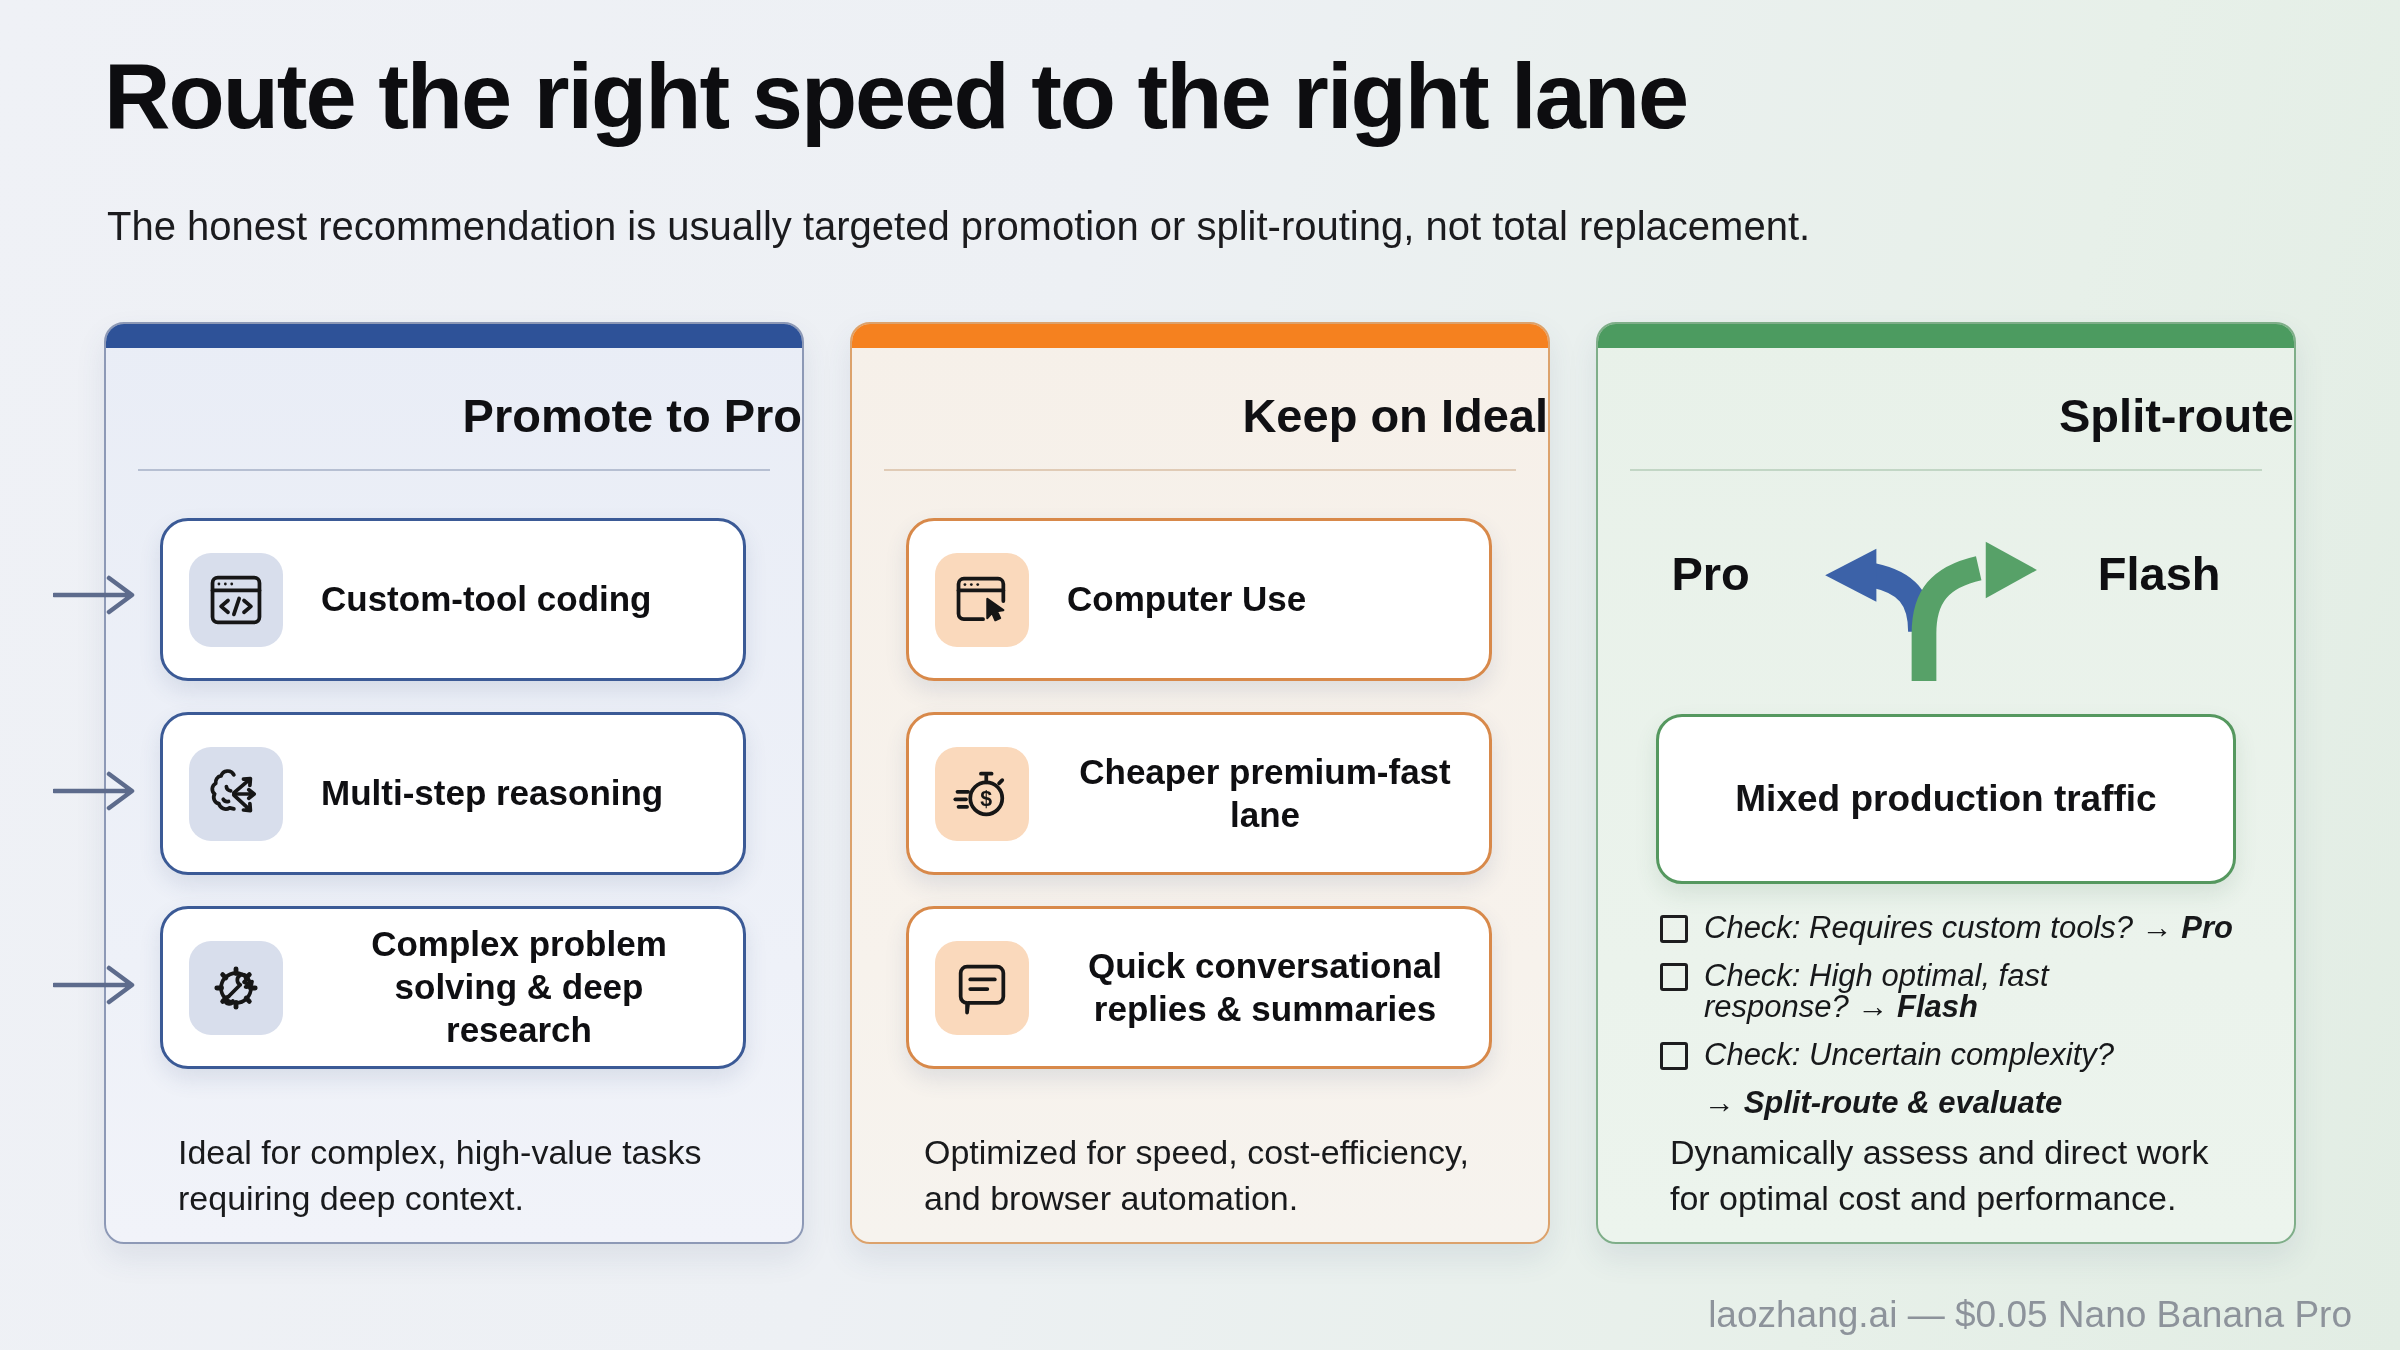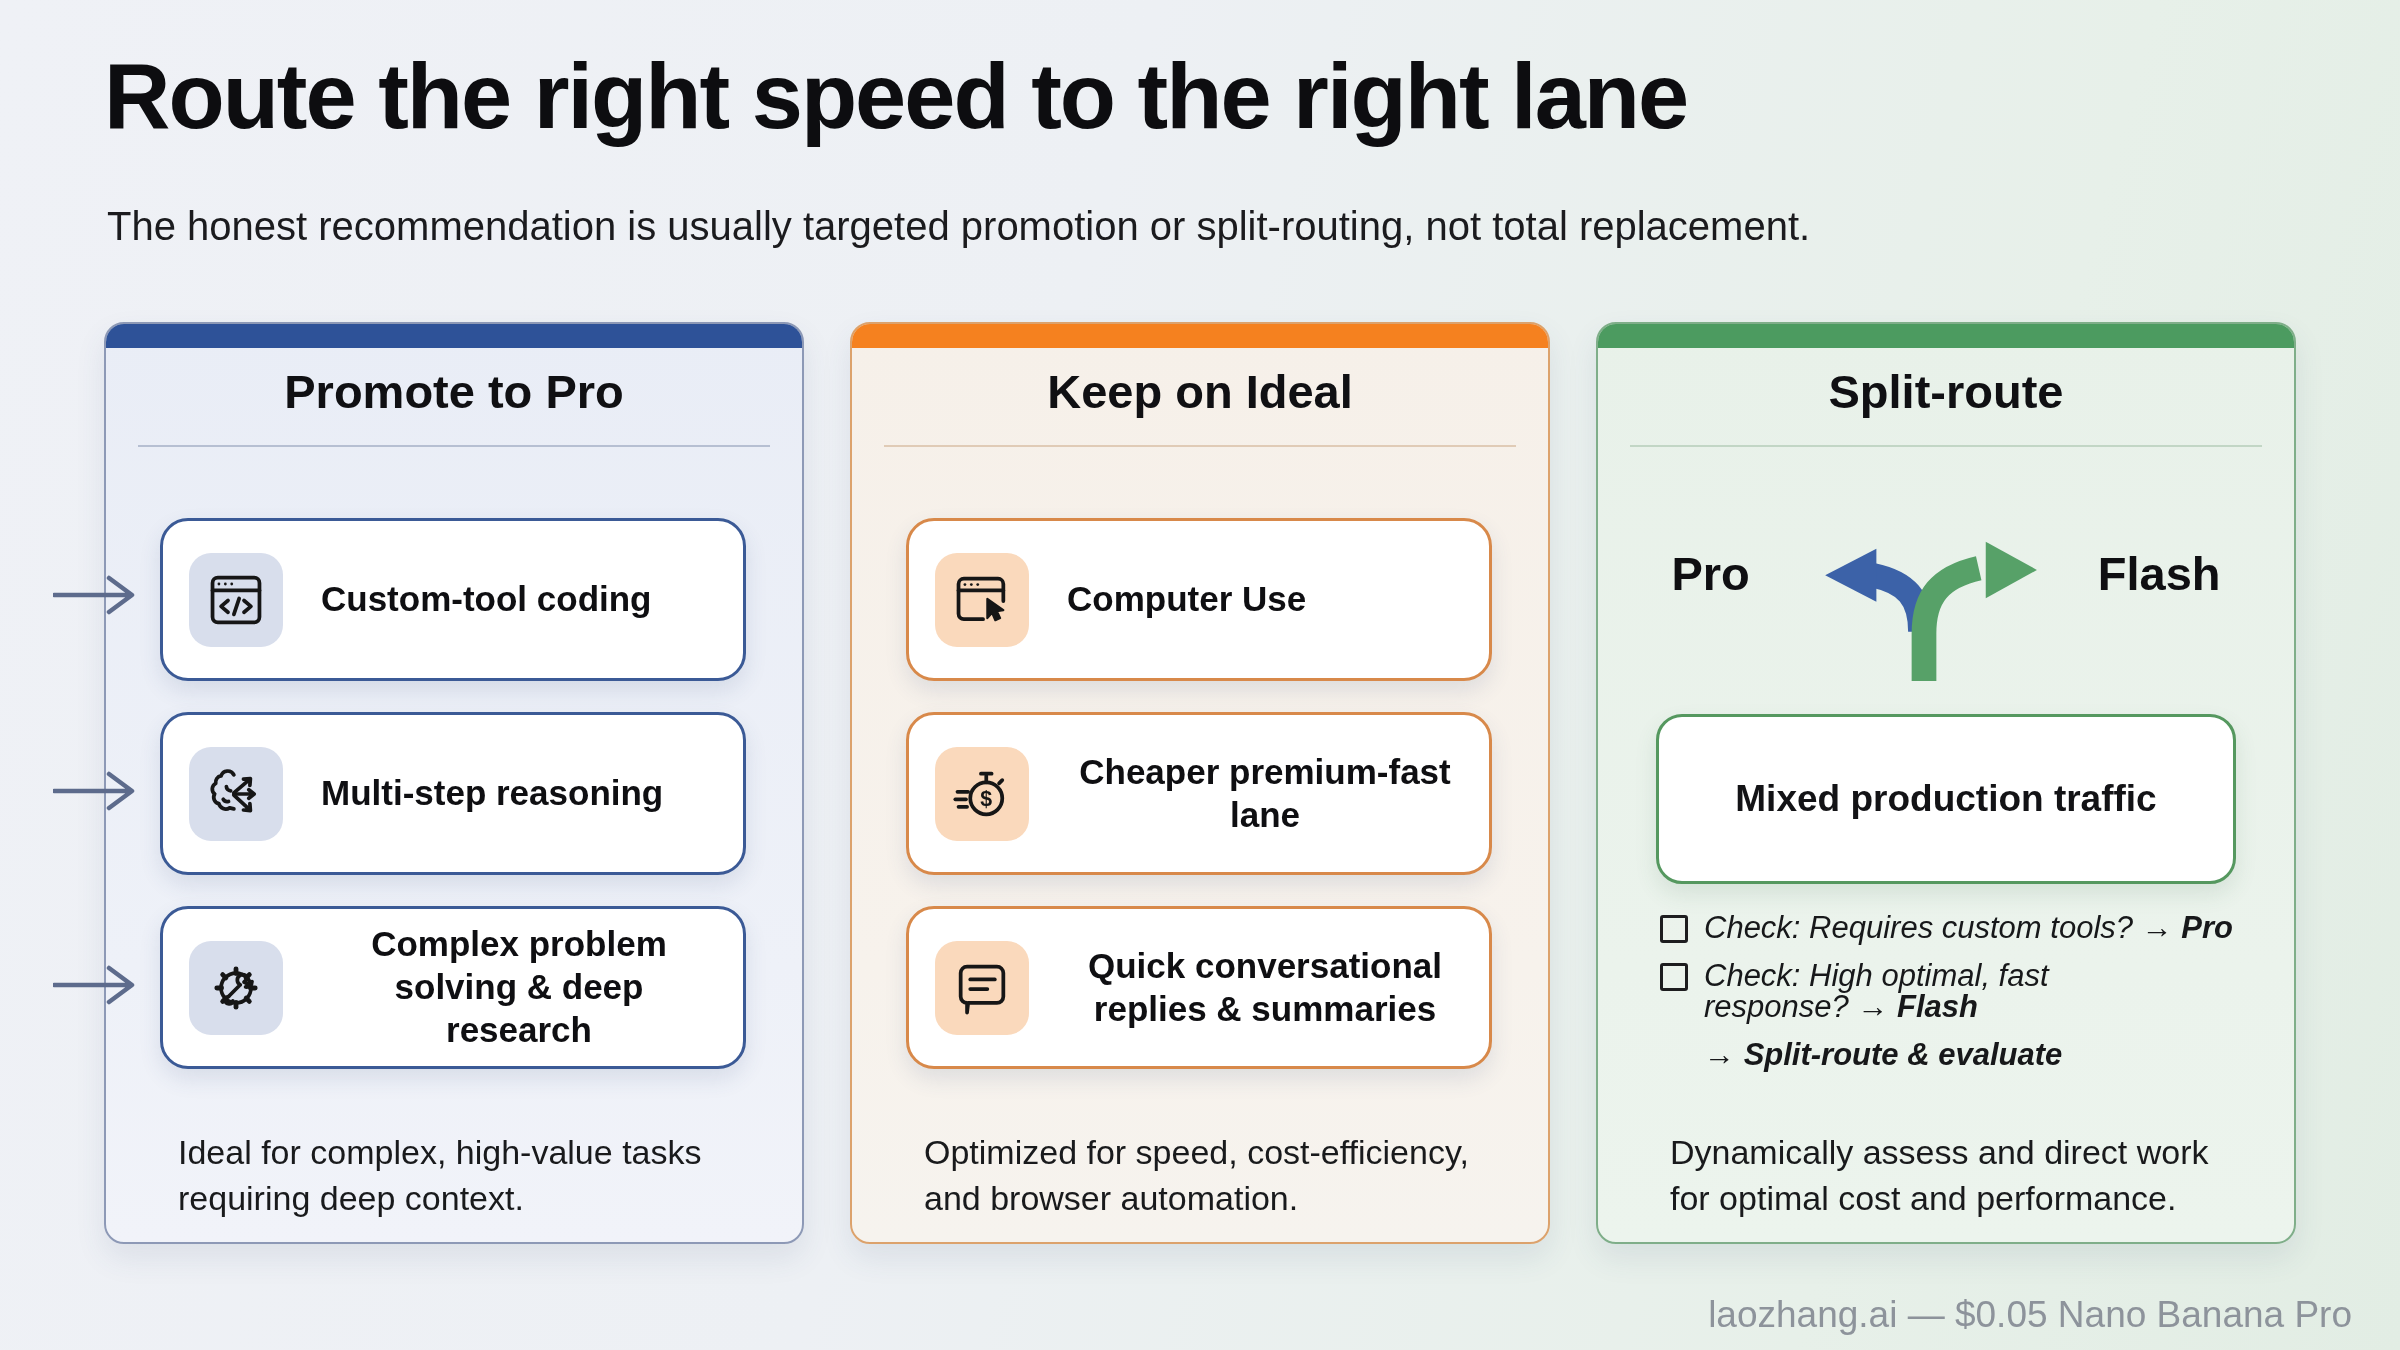--- a/index.html
+++ b/index.html
@@ -13,21 +13,21 @@
 
   .panel { position:absolute; top:322px; width:696px; height:918px; border-radius:20px; overflow:hidden;
            box-shadow:0 14px 30px rgba(60,80,120,0.10); }
   .panel.p1 { left:104px;  background:linear-gradient(180deg,#e9edf6 0%,#eef1f8 70%,#f1f3f9 100%); border:2px solid #8d99b6; }
   .panel.p2 { left:850px;  background:linear-gradient(180deg,#f6f0e9 0%,#f7f2ec 70%,#f6f3ee 100%); border:2px solid #dca26c; }
   .panel.p3 { left:1596px; background:linear-gradient(180deg,#e8f1e9 0%,#ebf3ec 70%,#ecf4ed 100%); border:2px solid #7fae89; }
   .accent-bar { height:24px; }
   .p1 .accent-bar { background:#2e5298; }
   .p2 .accent-bar { background:#f5811f; }
   .p3 .accent-bar { background:#4c9b60; }
-  .panel-title { text-align:center; margin-top:16px; font-size:47px; font-weight:800; color:#101013; }
+  .panel-title { text-align:right; margin-top:40px; font-size:47px; font-weight:800; color:#101013; }
   .divider { margin:26px 32px 0; border:none; border-top:2px solid #b6bfd2; }
   .p2 .divider { border-top-color:#e0cbb6; }
   .p3 .divider { border-top-color:#c2d6c5; }
 
   .cards { position:absolute; top:194px; left:54px; right:56px; display:flex; flex-direction:column; gap:31px; }
   .card { height:163px; background:#ffffff; border-radius:28px; display:flex; align-items:center;
           padding:0 26px; gap:38px; box-sizing:border-box; box-shadow:0 10px 22px rgba(50,70,120,0.12);text-align:center; }
   .p1 .card { border:3px solid #3b5a96; }
   .p2 .card { border:3px solid #d8894a; }
   .icon-tile { width:94px; height:94px; border-radius:22px; flex:0 0 auto; display:flex; align-items:center; justify-content:center; }
@@ -200,20 +200,24 @@
 
     <div class="checklist">
       <div class="check-row">
         <span class="checkbox"></span>
         <span><span>Check: Requires custom tools?</span>&nbsp;<span class="arrow-glyph">→</span>&nbsp;<b>Pro</b></span>
       </div>
       <div class="check-row">
         <span class="checkbox"></span>
         <span><span>Check: High optimal, fast response?</span>&nbsp;<span class="arrow-glyph">→</span>&nbsp;<b>Flash</b></span>
       </div>
+      <div class="check-row">
+        <span class="checkbox"></span>
+        <span>Check: Uncertain complexity?</span>
+      </div>
       <div class="check-cont">
         <span>→</span>&nbsp;<span>Split-route &amp; evaluate</span>
       </div>
     </div>
 
     <div class="panel-footer">Dynamically assess and direct work for optimal cost and performance.</div>
   </div>
 
   <div class="attribution">laozhang.ai — $0.05 Nano Banana Pro</div>
 </div>

